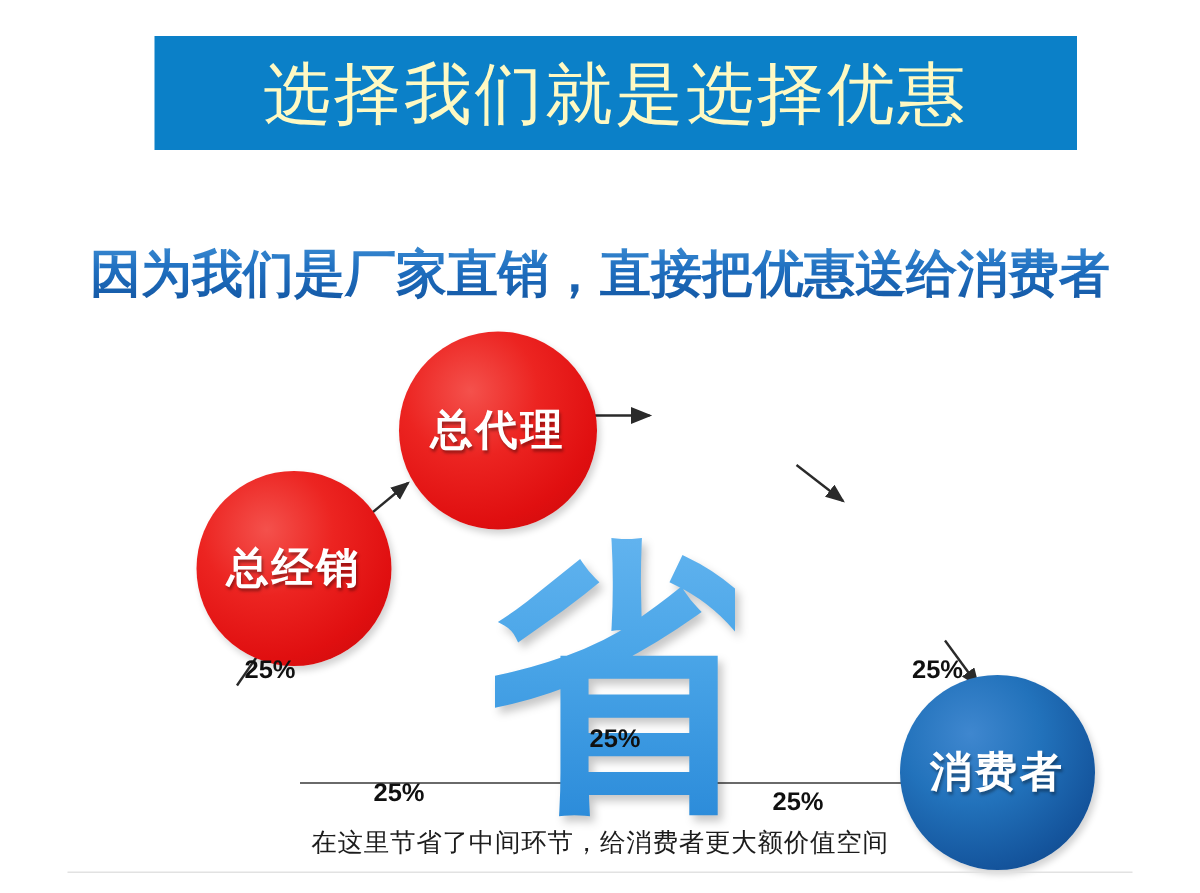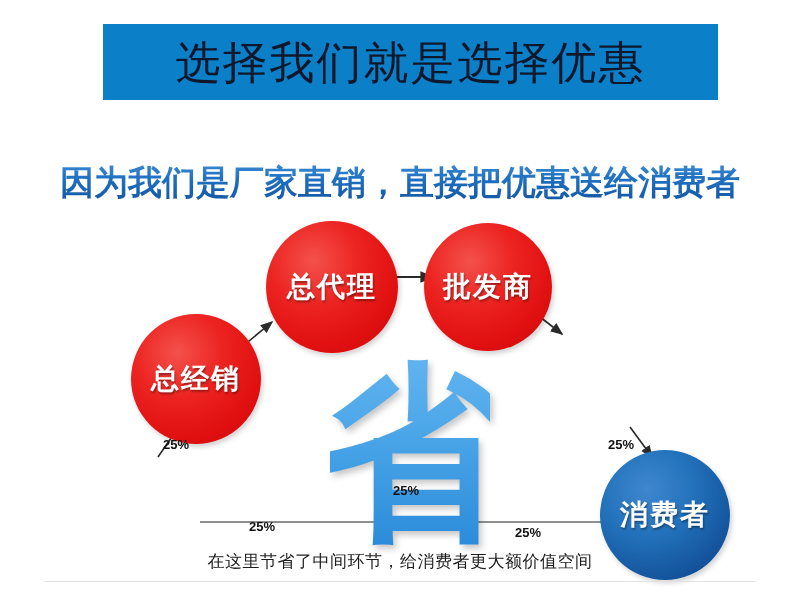--- a/index.html
+++ b/index.html
@@ -28,21 +28,21 @@
     left: 103px;
     top: 24px;
     width: 615px;
     height: 76px;
     background: #0b80c8;
     display: flex;
     align-items: center;
     justify-content: center;
   }
   .banner-title {
-    color: #0f172a;
+    color: #fef9c3;
     font-size: 45px;
     line-height: 1;
     letter-spacing: 2px;
     font-weight: 400;
     white-space: nowrap;
   }
 
   .headline {
     position: absolute;
     left: 0;
@@ -136,21 +136,21 @@
 
   
   .arrows {
     position: absolute;
     left: 0; top: 0;
     width: 800px; height: 390px;
   }
 
   .pct {
     position: absolute;
-    font-size: 13px;
+    font-size: 17px;
     font-weight: bold;
     color: #101010;
     letter-spacing: 0px;
     white-space: nowrap;
   }
   #pct-1 { left: 163px; top: 232px; }
   #pct-2 { left: 249px; top: 314px; }
   #pct-3 { left: 393px; top: 278px; }
   #pct-4 { left: 515px; top: 320px; }
   #pct-5 { left: 608px; top: 232px; }
@@ -217,23 +217,20 @@
 
 
     <div class="node red" id="node-distributor">
       <span class="node-label">总经销</span>
     </div>
 
     <div class="node red" id="node-agent">
       <span class="node-label">总代理</span>
     </div>
 
-    <div class="node red" id="node-wholesaler">
-      <span class="node-label">批发商</span>
-    </div>
 
 
     <div class="node blue" id="node-consumer">
       <span class="node-label">消费者</span>
     </div>
 
     <div class="pct" id="pct-1">25%</div>
     <div class="pct" id="pct-2">25%</div>
     <div class="pct" id="pct-3">25%</div>
     <div class="pct" id="pct-4">25%</div>

